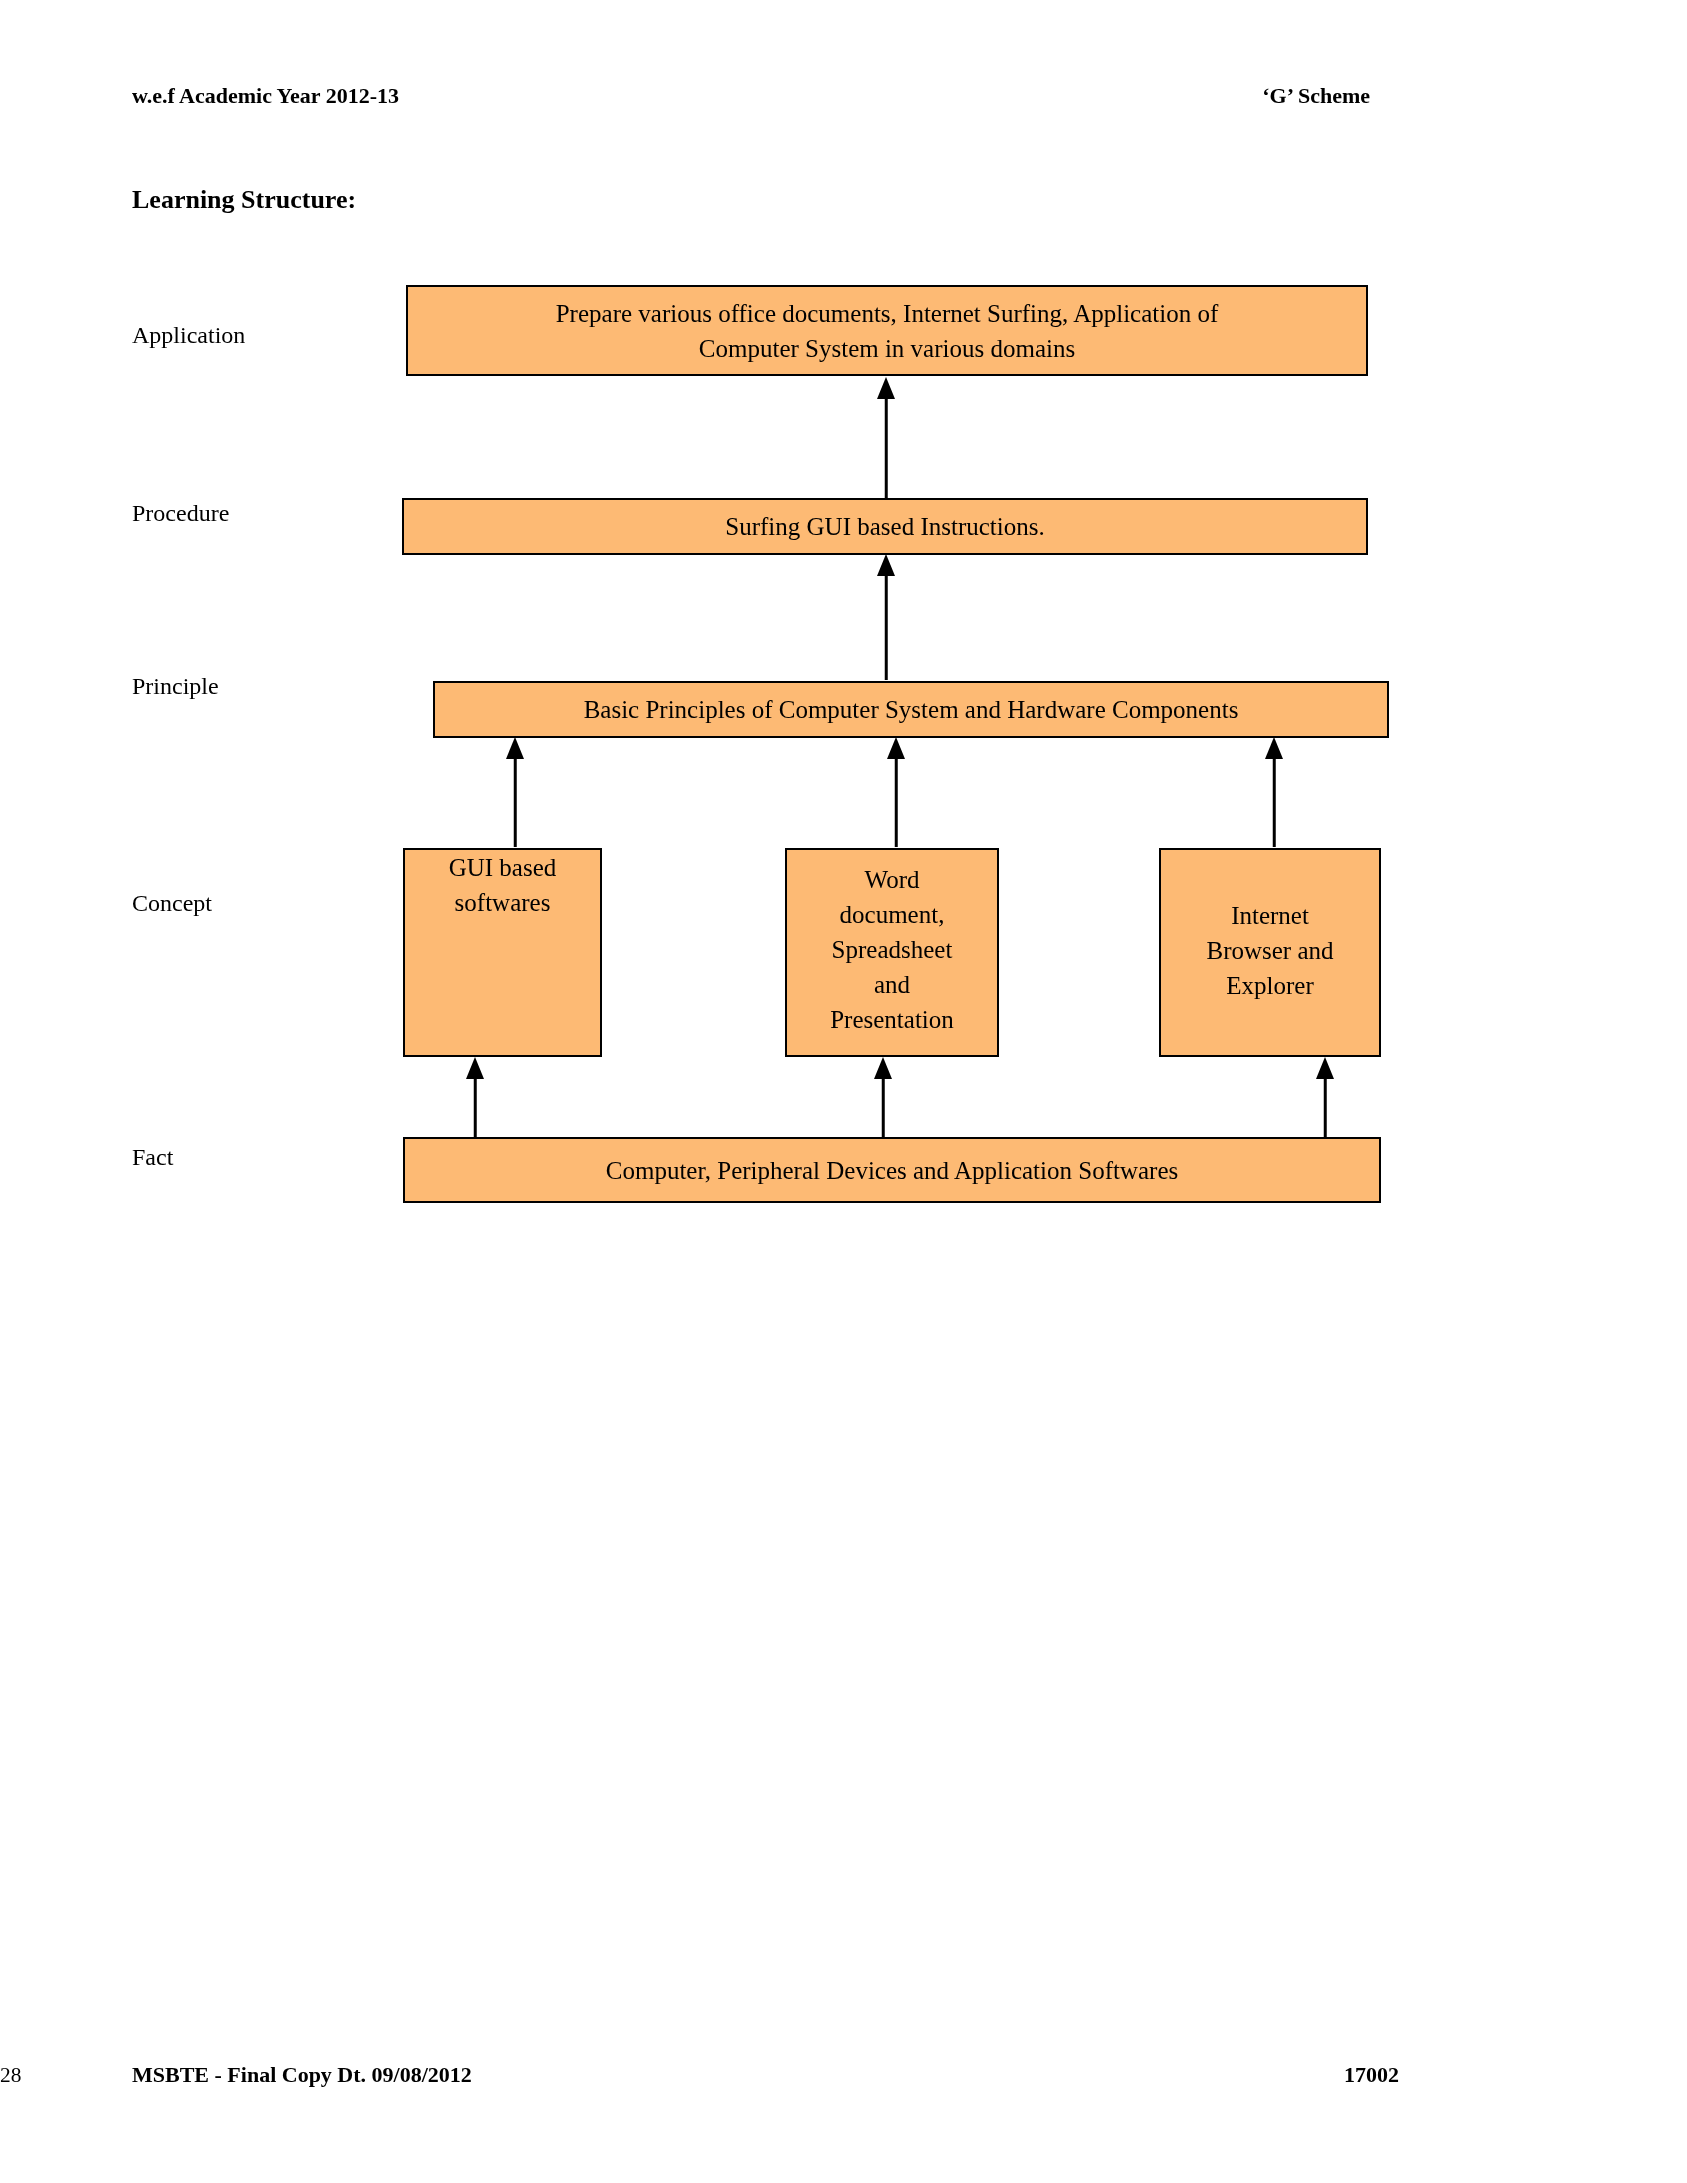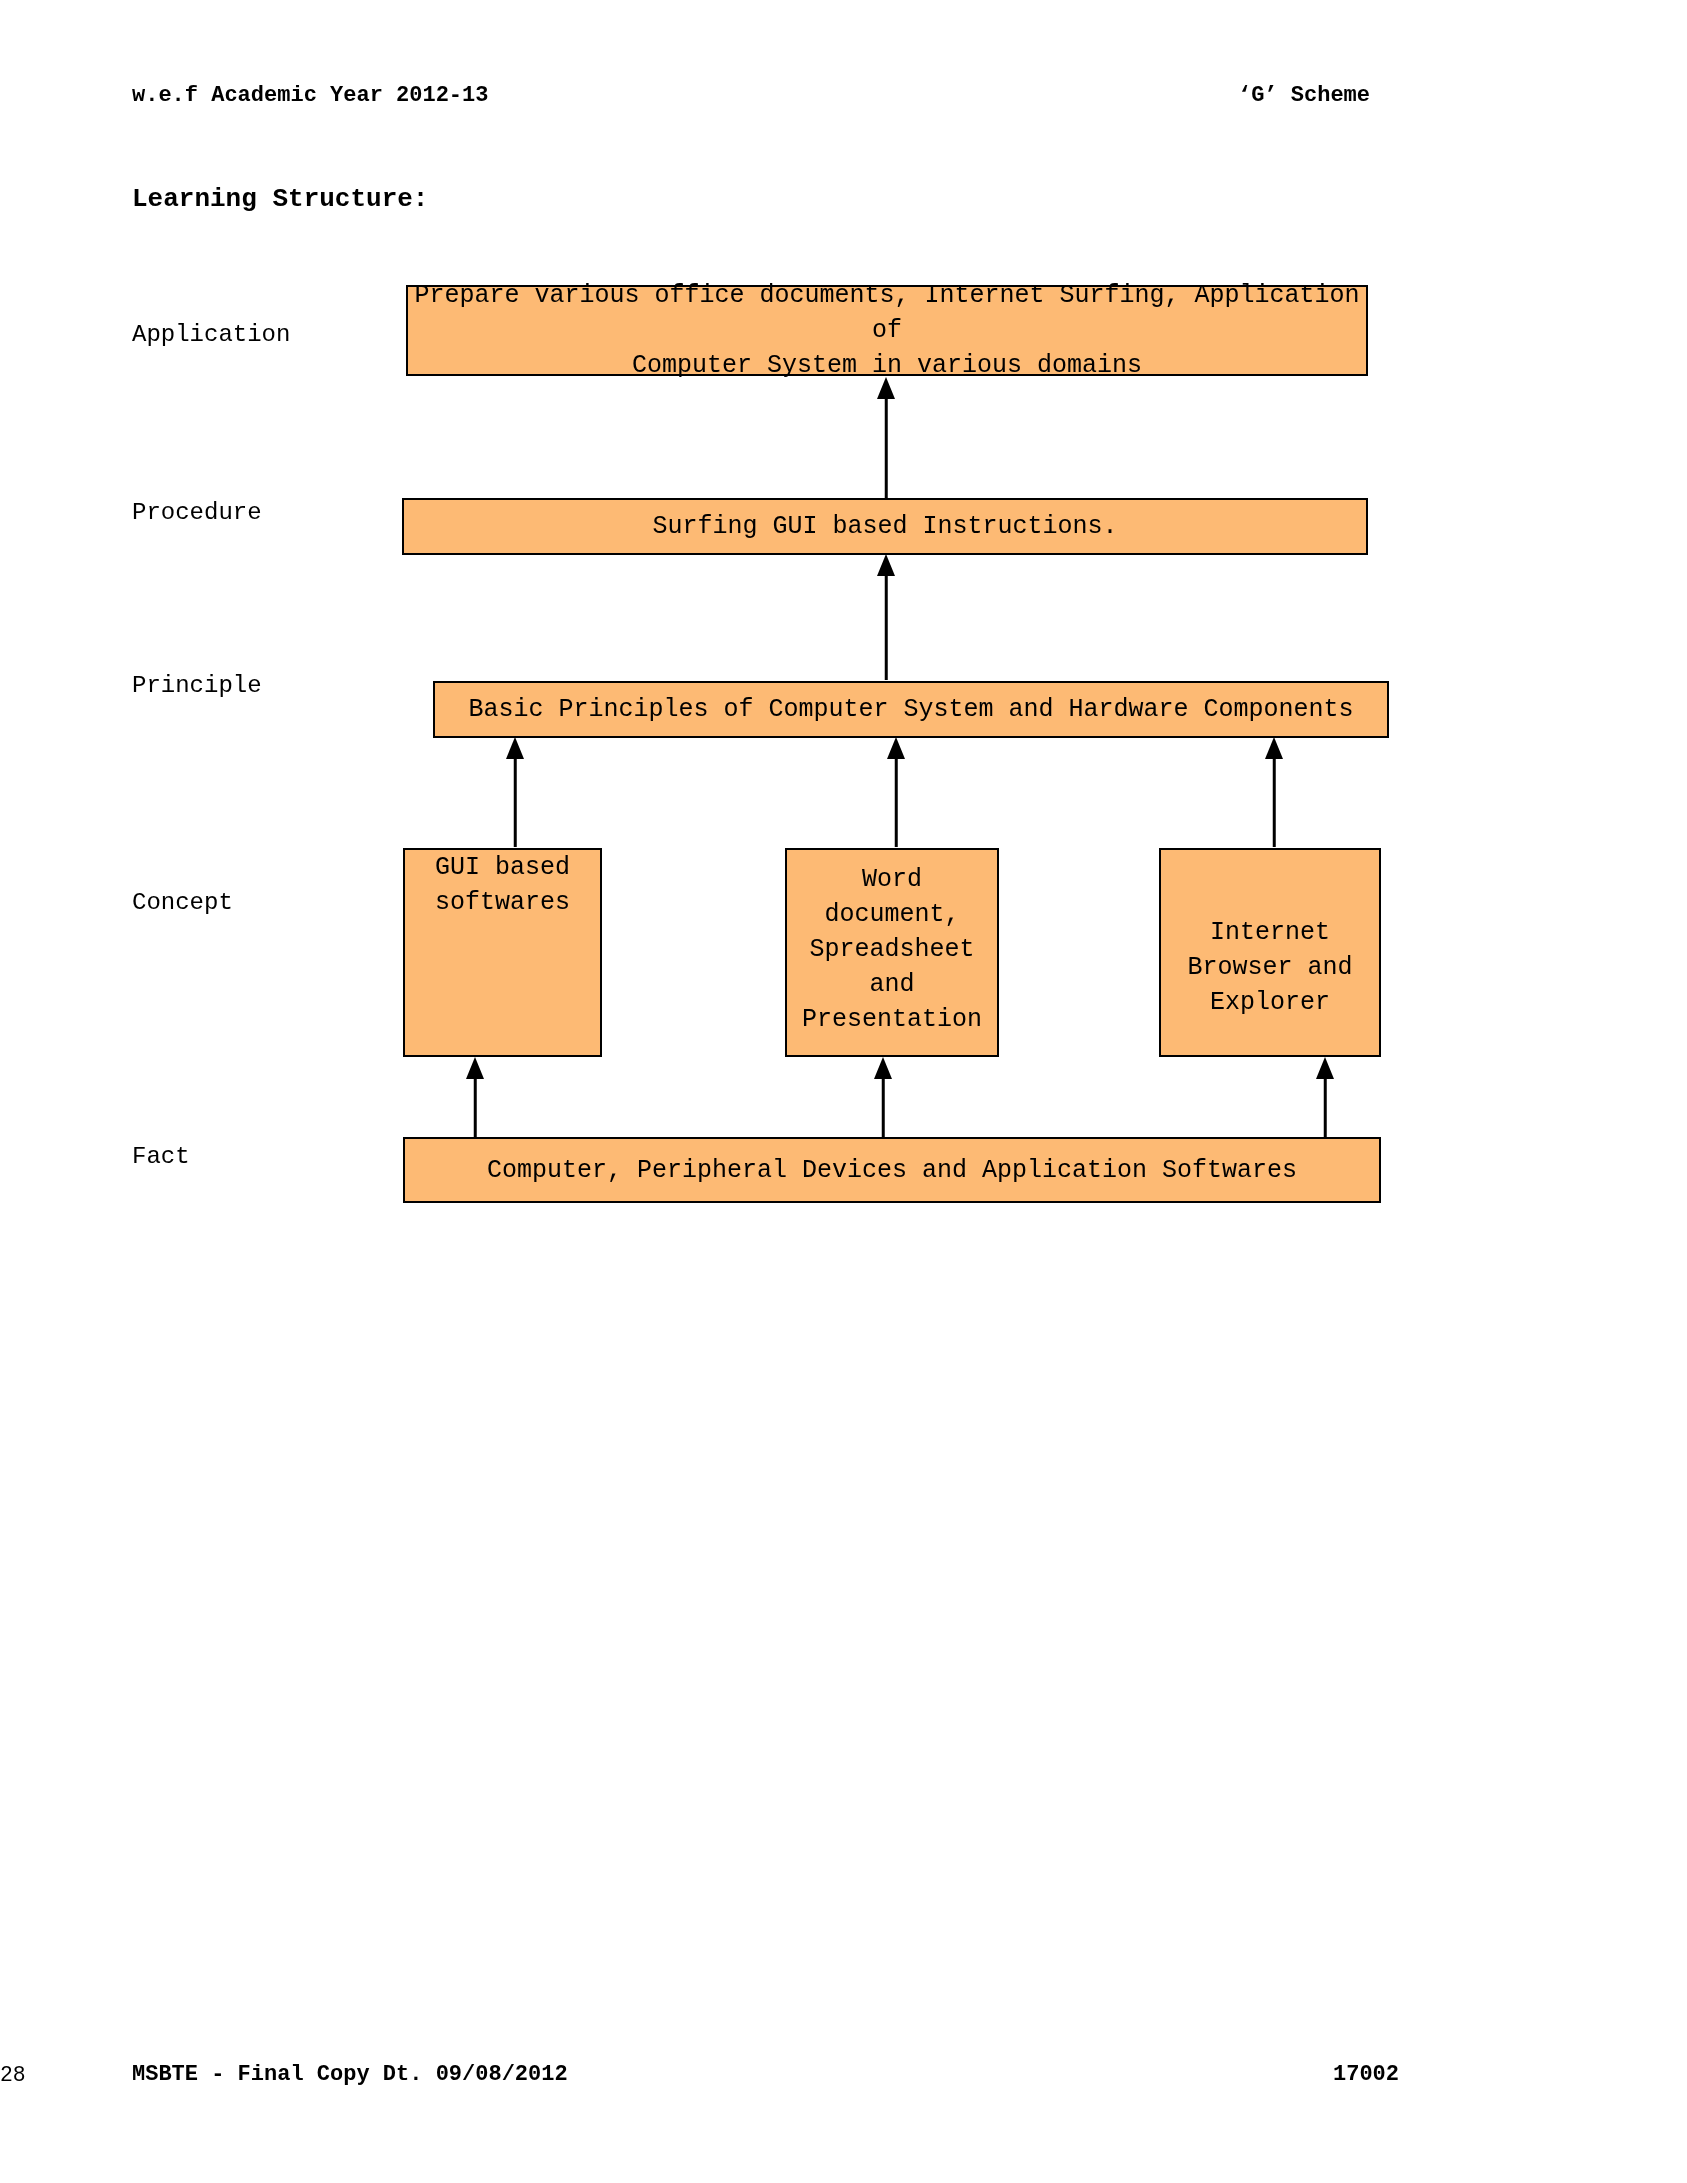--- a/index.html
+++ b/index.html
@@ -1,21 +1,21 @@
 <!DOCTYPE html>
 <html style="font-size:13px"><head>
 <meta charset="utf-8">
 <style>
   html,body{margin:0;padding:0;background:#ffffff;}
   #page{
     position:relative;
     width:1687px;
     height:2146px;
     background:#ffffff;
-    font-family:Liberation Mono, monospace;
+    font-family:Liberation Serif, serif;
     color:#000000;
     overflow:hidden;
   }
   .hdr{
     position:absolute;
     top:82px;
     font-weight:bold;
     font-size:22px;
     line-height:28px;
     white-space:nowrap;
@@ -110,21 +110,21 @@
 
   <div class="box pre top-align" style="left:403px; top:848px; width:199px; height:209px; ">GUI based
 softwares</div>
 
   <div class="box pre top-align" style="left:785px; top:848px; width:214px; height:209px; padding-top:11.5px;">Word
 document,
 Spreadsheet
 and
 Presentation</div>
 
-  <div class="box pre top-align" style="left:1159px; top:848px; width:222px; height:209px; padding-top:65px;">Internet
+  <div class="box pre top-align" style="left:1159px; top:848px; width:222px; height:209px; padding-top:48px;">Internet
 Browser and
 Explorer</div>
 
   <div class="box" style="left:403px; top:1137px; width:978px; height:66px;">Computer, Peripheral Devices and Application Softwares</div>
 
   <div class="arrow" style="left:876px; top:377px;  height:121px;"></div>
   <div class="arrow" style="left:876px; top:554px;  height:126px;"></div>
   <div class="arrow" style="left:505px;  top:737px;  height:110px;"></div>
   <div class="arrow" style="left:886px; top:737px;  height:110px;"></div>
   <div class="arrow" style="left:1264px; top:737px;  height:110px;"></div>

